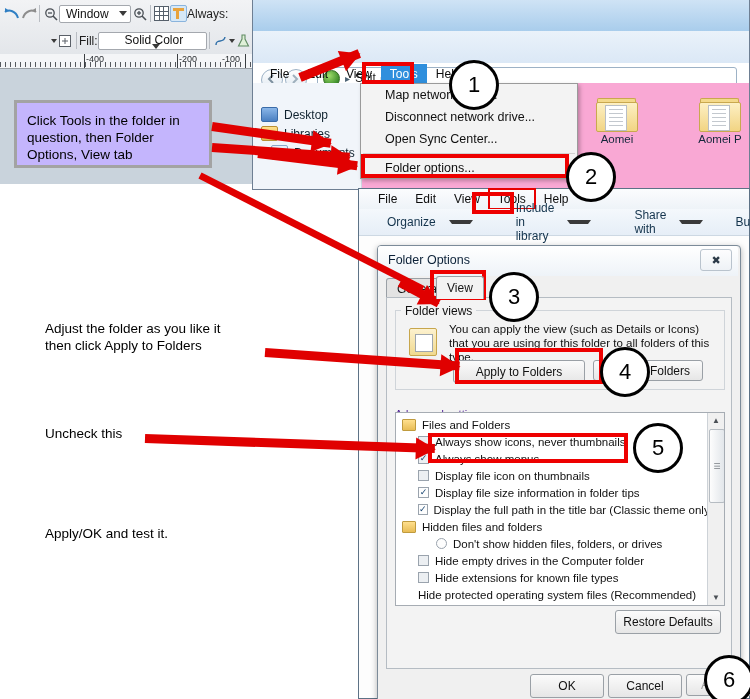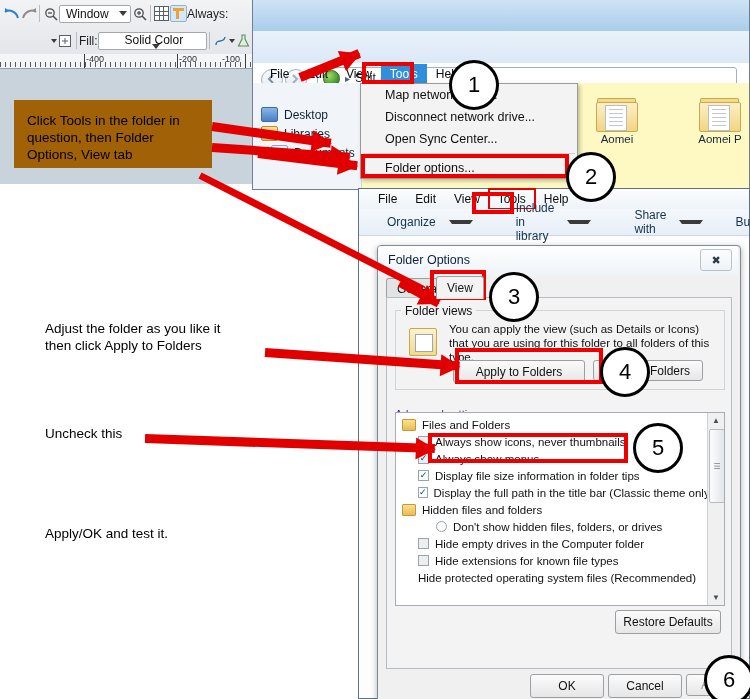--- a/index.html
+++ b/index.html
@@ -41,21 +41,21 @@
   .ruler .ticks{position:absolute;left:0;top:0;width:252px;height:14px;
      background:repeating-linear-gradient(to right,#55595e 0 1px,transparent 1px 5px);
      background-size:5px 5px;background-repeat:repeat-x;background-position:0 8px;}
   .ruler .bigtick{position:absolute;top:0;width:1px;height:14px;background:#3a3e42;}
   .ruler .rl{position:absolute;top:0px;font-size:9px;color:#2b2f33;}
 
   .canvas-grey{position:absolute;left:0;top:68px;width:252px;height:116px;background:#c9d3dc;}
   .canvas-white{position:absolute;left:0;top:184px;width:362px;height:515px;background:#fff;}
 
   
-  .callout{position:absolute;background:#a16207;border:3px solid #a16207;box-sizing:border-box;
+  .callout{position:absolute;background:#c4b5fd;border:3px solid #a3a3a3;box-sizing:border-box;
      font-size:13.5px;line-height:17px;color:#000;padding:9px 10px;}
 
   .note{position:absolute;font-size:13.5px;line-height:17px;color:#000;white-space:pre-line;}
 
   
   .win{position:absolute;box-sizing:border-box;}
   .win1{left:252px;top:0;width:498px;height:190px;
      background:#ffffff;border:1px solid #6e7f93;border-top:none;}
   .w1-title{position:absolute;left:0;top:0;width:496px;height:31px;
      background:linear-gradient(#cfe3f5,#a9cdec);}
@@ -71,21 +71,21 @@
   .chev{color:#4a6173;font-size:10px;}
   .menubar{position:absolute;height:20px;display:flex;align-items:center;
      font-size:12px;color:#0c0c0c;}
   .menubar span{padding:0 9px;line-height:20px;height:20px;}
   .menubar span.hl{background:#2f8fdd;color:#fff;}
   .menubar span.boxed{outline:2px solid #e80000;outline-offset:-1px;}
   .cmdbar{position:absolute;height:26px;display:flex;align-items:center;
      font-size:12px;color:#14344d;}
   .cmdbar span{padding:0 9px;display:flex;align-items:center;gap:4px;}
 
-  .w1-body{position:absolute;left:0;top:83px;width:496px;height:106px;background:#fef9c3;}
+  .w1-body{position:absolute;left:0;top:83px;width:496px;height:106px;background:#f9a8d4;}
   .navpane{position:absolute;left:0;top:0;width:108px;height:106px;
      background:#f1f5fa;border-right:1px solid #cfd8e2;font-size:12px;color:#10222f;}
   .npitem{display:flex;align-items:center;gap:6px;padding:2px 0 2px 8px;}
   .np-ic{width:15px;height:13px;border-radius:2px;}
   .np-desktop{background:linear-gradient(#8ab6e8,#4a7fc1);border:1px solid #3a6ba8;}
   .np-lib{background:linear-gradient(#ffe08a,#e3b54e);border:1px solid #b98f33;}
   .np-doc{background:linear-gradient(#e9f1fb,#c3d7ee);border:1px solid #8aa8c8;}
   .fold{position:absolute;}
   .fold .tab{position:absolute;left:1px;top:0;width:17px;height:5px;background:#f4d98a;
      border:1px solid #c9a84f;border-bottom:none;border-radius:2px 2px 0 0;}
@@ -422,20 +422,24 @@
             </div>
             <div class="li" style="padding-left:22px">
               <span class="cb gray"></span>
               <span>Always show icons, never thumbnails</span>
             </div>
             <div class="li" style="padding-left:22px">
               <span class="cb gray">✓</span>
               <span>Always show menus</span>
             </div>
             <div class="li" style="padding-left:22px">
+              <span class="cb gray"></span>
+              <span>Display file icon on thumbnails</span>
+            </div>
+            <div class="li" style="padding-left:22px">
               <span class="cb">✓</span>
               <span>Display file size information in folder tips</span>
             </div>
             <div class="li" style="padding-left:22px">
               <span class="cb">✓</span>
               <span>Display the full path in the title bar (Classic theme only)</span>
             </div>
             <div class="li">
               <span class="fic"></span>
               <span>Hidden files and folders</span>

